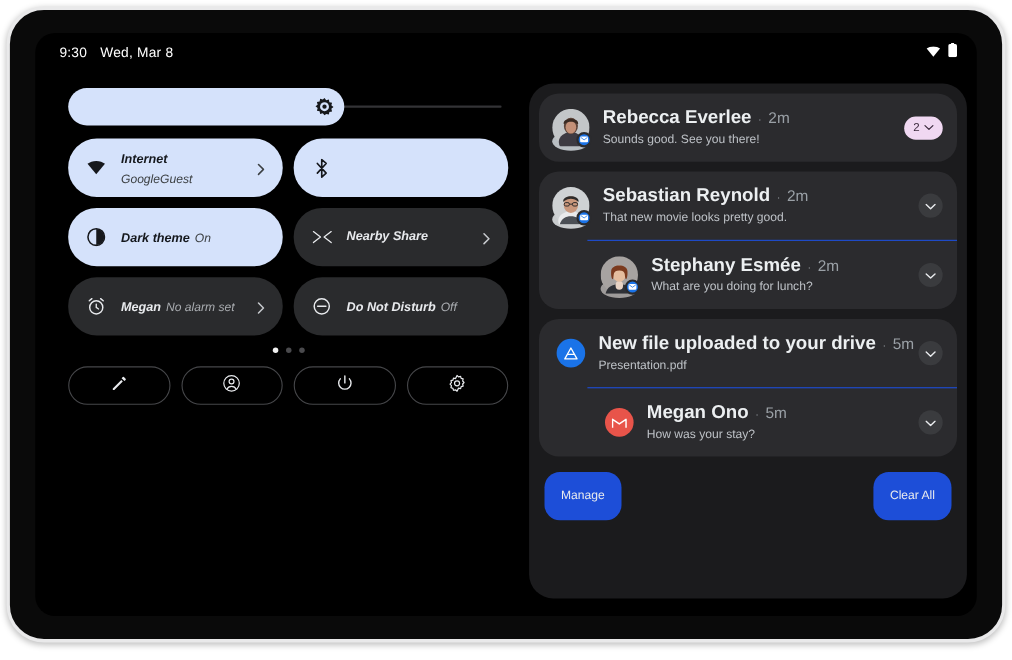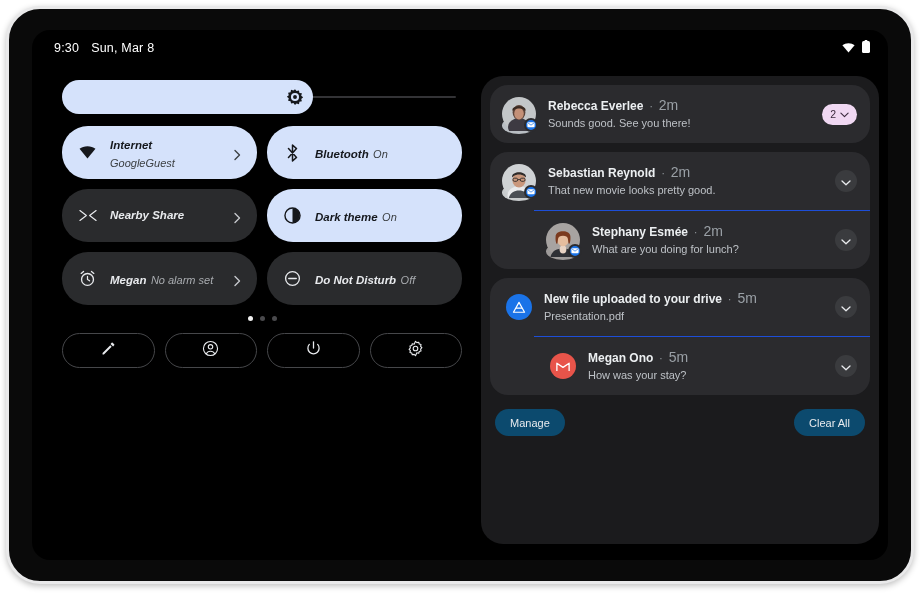--- a/index.html
+++ b/index.html
@@ -227,21 +227,21 @@
     justify-content: center;
     border: 2px solid #2b2b2e;
   }
   .notif-body { flex: 1; min-width: 0; }
   .notif-head {
     display: flex;
     align-items: baseline;
     gap: 6px;
   }
   .notif-title {
-    font-size: 12px;
+    font-size: 17px;
     font-weight: bold;
     color: #eceff1;
     white-space: nowrap;
   }
   .notif-dot { font-size: 10px; color: #9aa0a6; }
   .notif-time { font-size: 14px; color: #9aa0a6; }
   .notif-text {
     font-size: 11px;
     color: #bdc1c6;
     margin-top: 3px;
@@ -272,41 +272,41 @@
   }
 
   
   #notif-footer {
     display: flex;
     justify-content: space-between;
     align-items: center;
     padding: 5px 5px 0 5px;
   }
   .pill-btn {
-    height: 27px;
+    height: 44px;
     padding: 0 15px;
     border-radius: 14px;
-    background: #0c4a6e;
+    background: #1d4ed8;
     color: #e8eaed;
     font-size: 11px;
     display: flex;
     align-items: center;
     border: none;
   }
 </style>
 </head>
 <body>
 
 <div id="device-frame">
   <div id="screen">
 
     <div id="status-bar">
       <div class="status-left">
         <span>9:30</span>
-        <span>Sun, Mar 8</span>
+        <span>Wed, Mar 8</span>
       </div>
       <div class="status-right">
         <span>
           <svg width="13" height="10" viewBox="0 0 13 10">
               <path d="M6.5 9.6 12.6 2.2C11 0.9 8.9 0.2 6.5 0.2S2 0.9 0.4 2.2Z" fill="#ffffff"></path>
             </svg>
         </span>
         <span>
           <svg width="8" height="13" viewBox="0 0 8 13">
               <rect x="2.6" y="0" width="2.8" height="1.4" rx="0.5" fill="#ffffff"></rect>
@@ -347,55 +347,51 @@
               </svg>
           </span>
         </div>
 
         <div class="tile active">
           <span class="tile-icon">
             <svg width="13" height="18" viewBox="0 0 12 18">
                 <path d="M2 4.6 10 13.4 6 17V1l4 3.6L2 13.4" stroke="#16181c" stroke-width="1.5" fill="none" stroke-linejoin="round" stroke-linecap="round"></path>
               </svg>
           </span>
+        </div>
+      </div>
+
+      <div class="tile-row">
+        <div class="tile active">
+          <span class="tile-icon">
+            <svg width="17" height="17" viewBox="0 0 18 18">
+                <circle cx="9" cy="9" r="8" fill="none" stroke="#16181c" stroke-width="1.5"></circle>
+                <path d="M9 1.3A7.7 7.7 0 0 1 9 16.7Z" fill="#16181c"></path>
+              </svg>
+          </span>
           <span class="tile-text">
-            <span class="tile-label">Bluetooth</span>
+            <span class="tile-label">Dark theme</span>
             <span class="tile-sub">On</span>
           </span>
         </div>
-      </div>
-
-      <div class="tile-row">
+
         <div class="tile inactive single">
           <span class="tile-icon">
             <svg width="18" height="13" viewBox="0 0 20 14">
               <path d="M1 1.5 8.2 7 1 12.5" stroke="#e8eaed" stroke-width="1.3" fill="none" stroke-linecap="round" stroke-linejoin="round"></path>
               <path d="M19 1.5 11.8 7 19 12.5" stroke="#e8eaed" stroke-width="1.3" fill="none" stroke-linecap="round" stroke-linejoin="round"></path>
             </svg>
           </span>
           <span class="tile-text">
             <span class="tile-label">Nearby Share</span>
           </span>
           <span class="tile-chevron">
             <svg width="12" height="12" viewBox="0 0 12 12">
                 <path d="M4 1.5 8.5 6 4 10.5" stroke="#c5c8cc" stroke-width="1.4" fill="none" stroke-linecap="round" stroke-linejoin="round"></path>
               </svg>
-          </span>
-        </div>
-
-        <div class="tile active">
-          <span class="tile-icon">
-            <svg width="17" height="17" viewBox="0 0 18 18">
-                <circle cx="9" cy="9" r="8" fill="none" stroke="#16181c" stroke-width="1.5"></circle>
-                <path d="M9 1.3A7.7 7.7 0 0 1 9 16.7Z" fill="#16181c"></path>
-              </svg>
-          </span>
-          <span class="tile-text">
-            <span class="tile-label">Dark theme</span>
-            <span class="tile-sub">On</span>
           </span>
         </div>
       </div>
 
       <div class="tile-row">
         <div class="tile inactive">
           <span class="tile-icon">
             <svg width="17" height="17" viewBox="0 0 18 18">
               <circle cx="9" cy="10" r="6.3" fill="none" stroke="#e8eaed" stroke-width="1.4"></circle>
               <path d="M9 6.8V10l2.2 1.5" stroke="#e8eaed" stroke-width="1.3" fill="none" stroke-linecap="round"></path>

